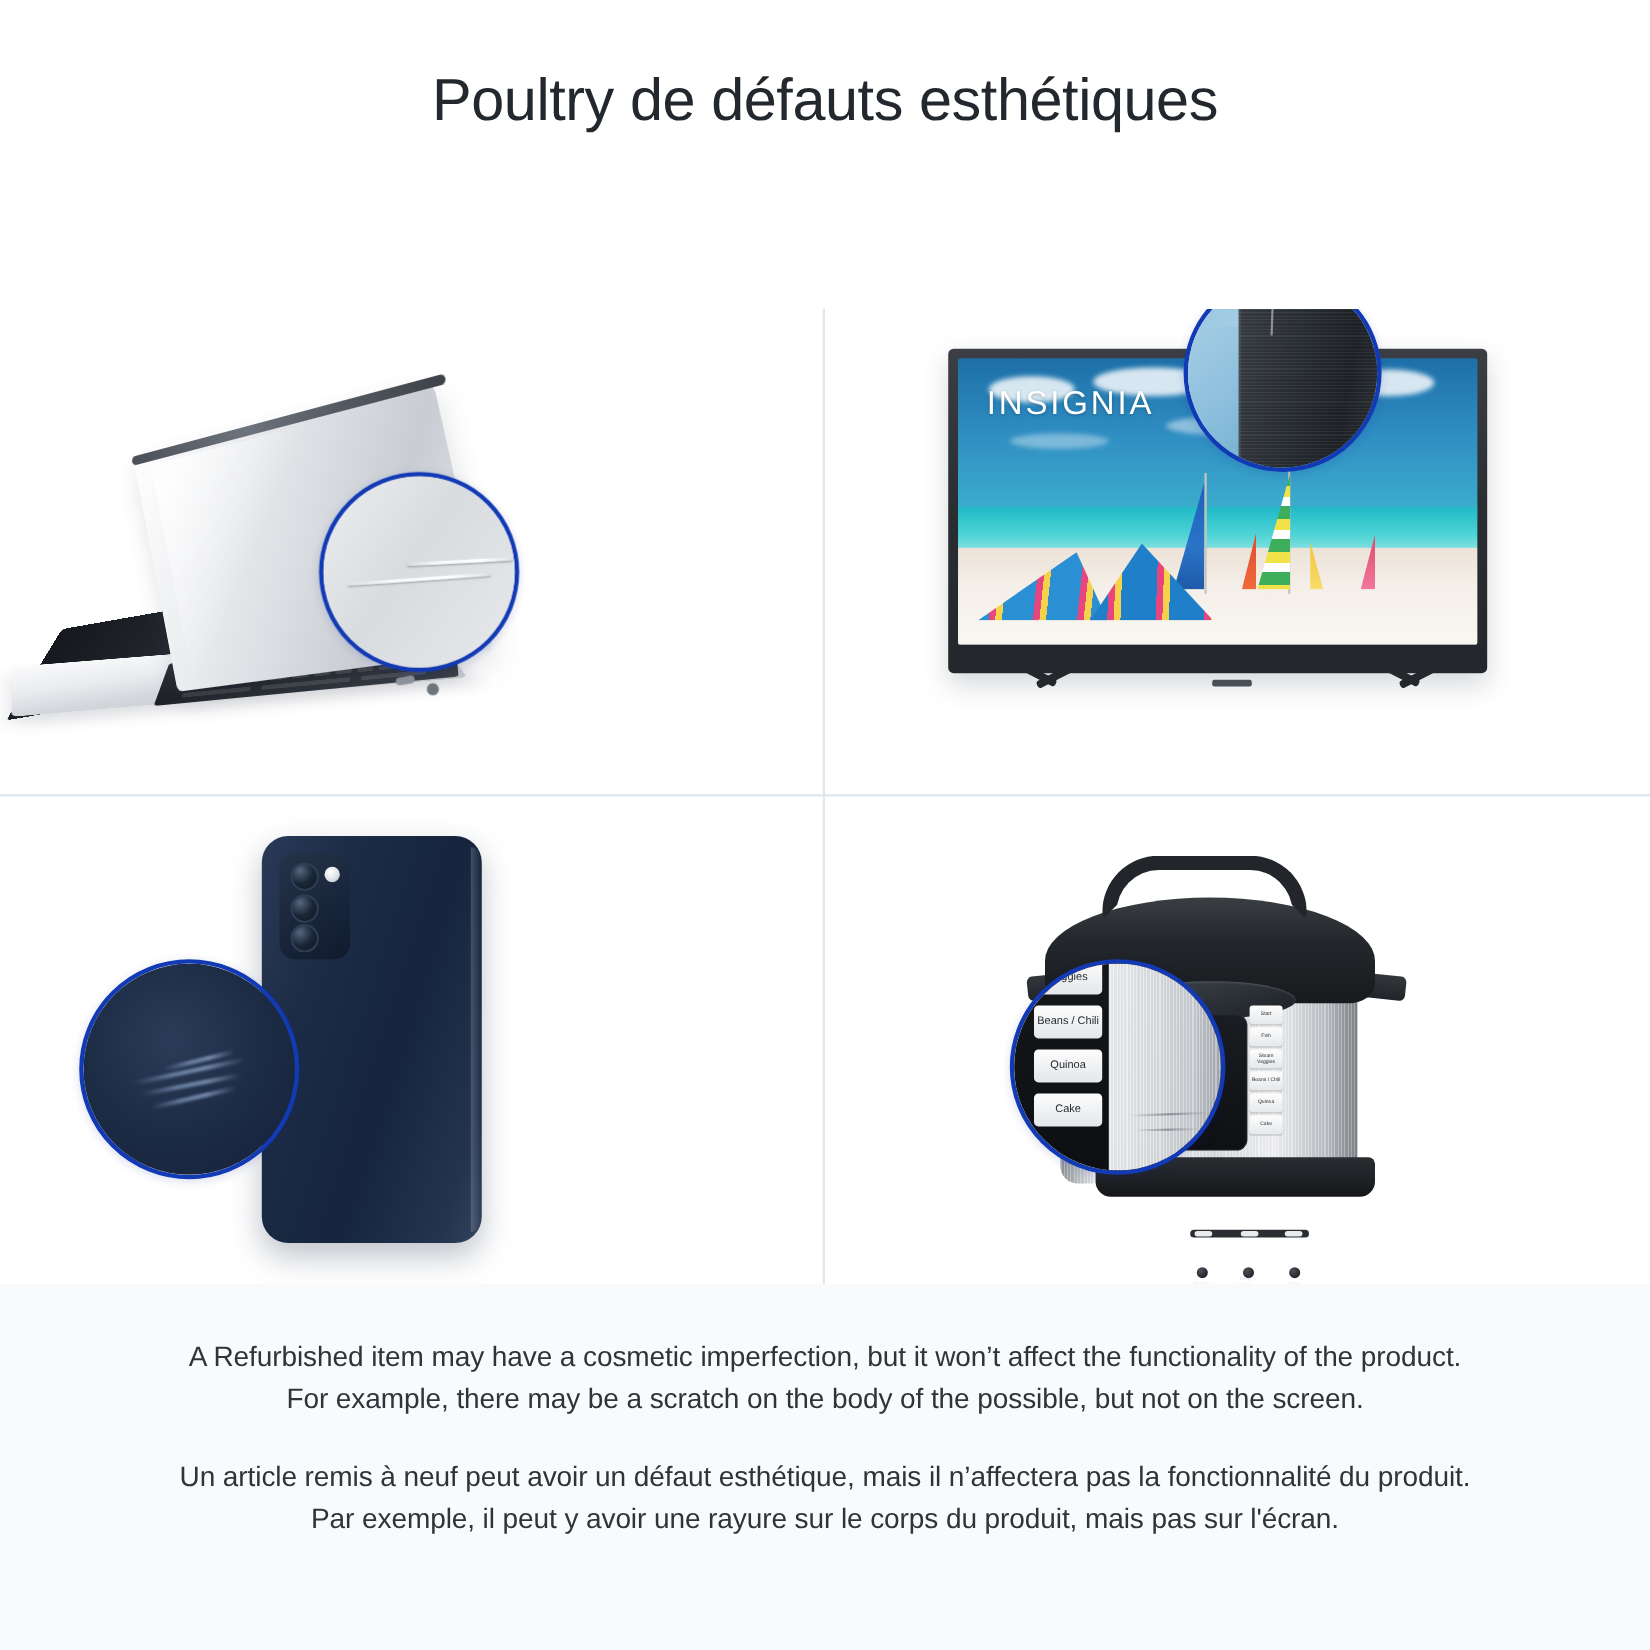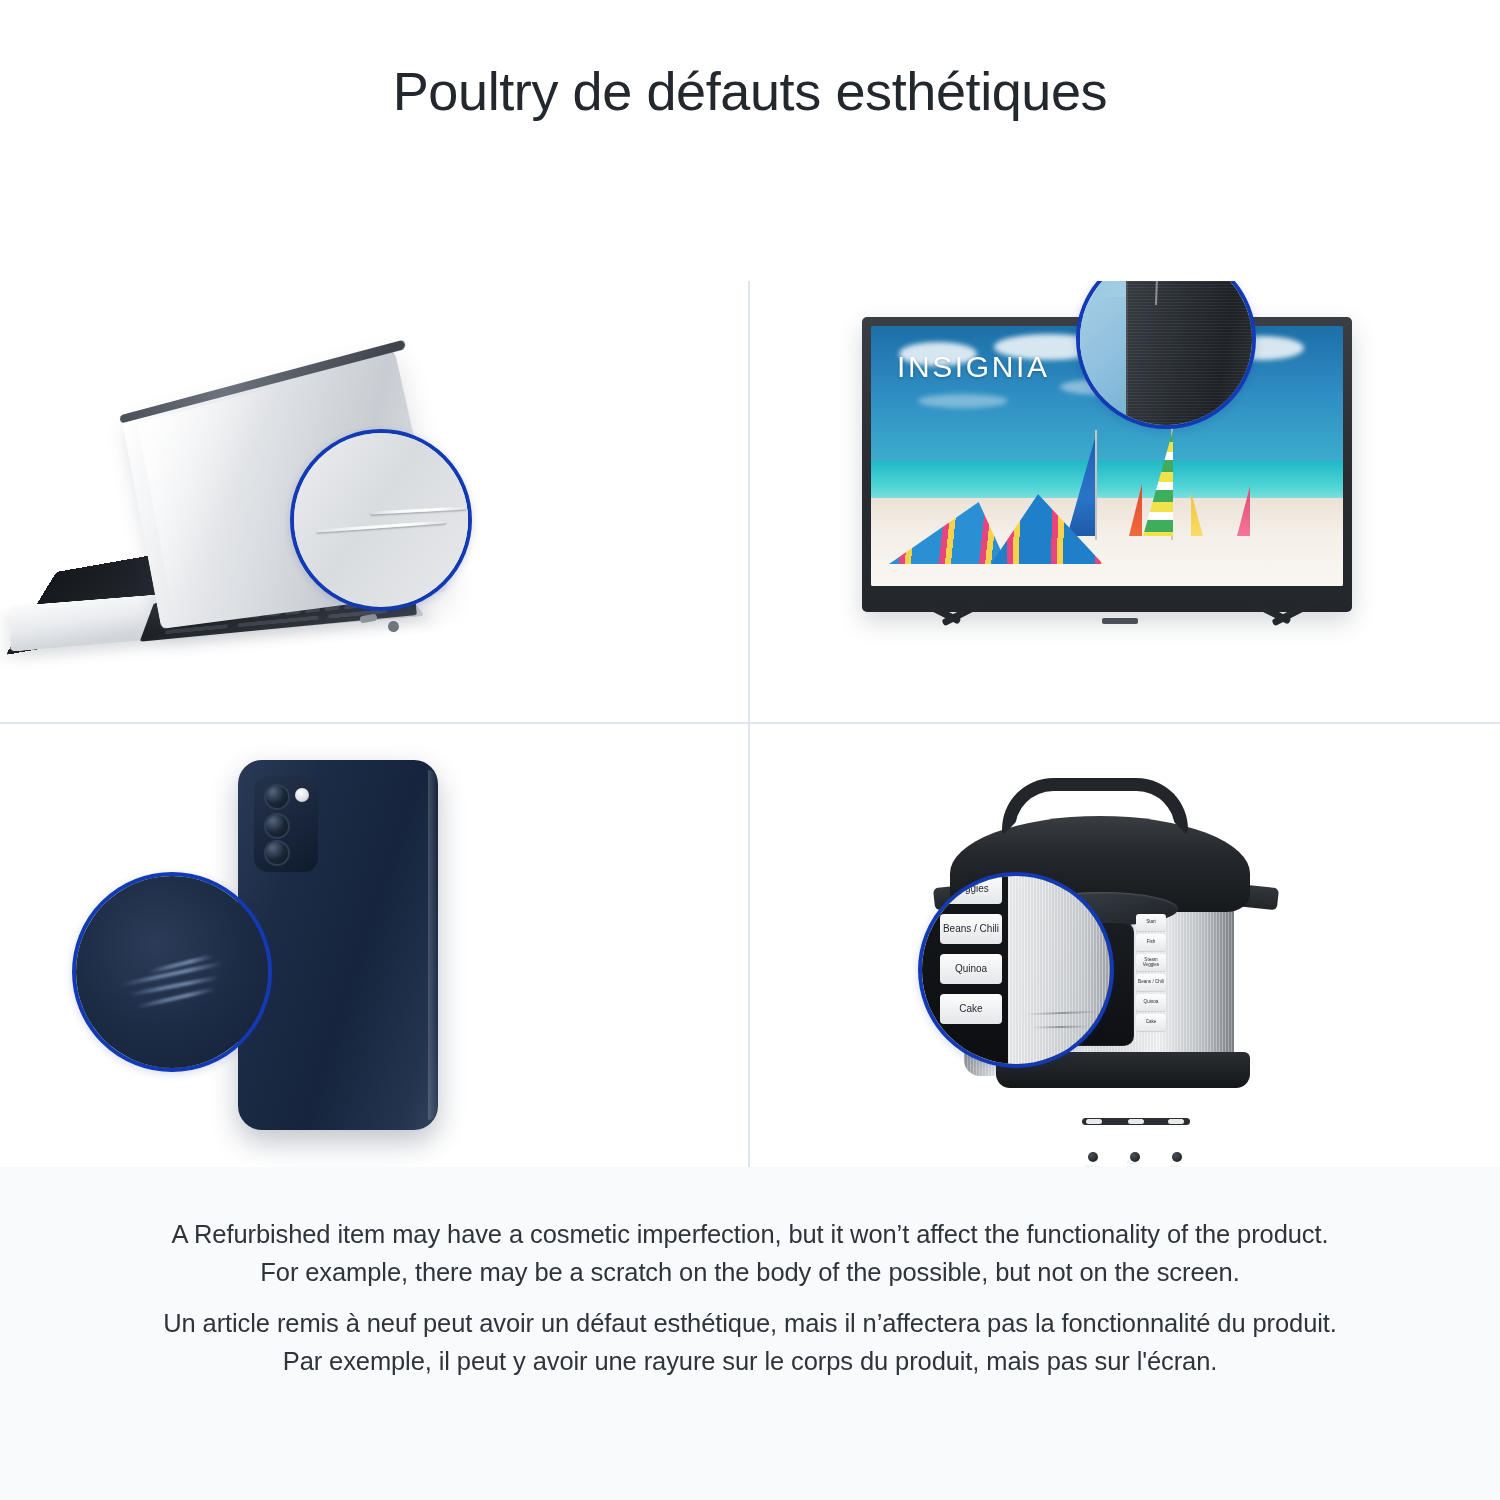--- a/index.html
+++ b/index.html
@@ -339,21 +339,21 @@
     background:#f8fafc;
     padding:48px 150px 0;
     text-align:center;
   }
   .footer p{
     font-size:25.5px;
     line-height:1.5;
     color:#2f343b;
     letter-spacing:-0.1px;
   }
-  .footer p + p{ margin-top:12px; }
+  .footer p + p{ margin-top:32px; }
 </style>
 </head>
 <body>
 
 <div class="page">
 
   <div class="header">
     <div class="line">Poultry de défauts esthétiques</div>
   </div>
 

